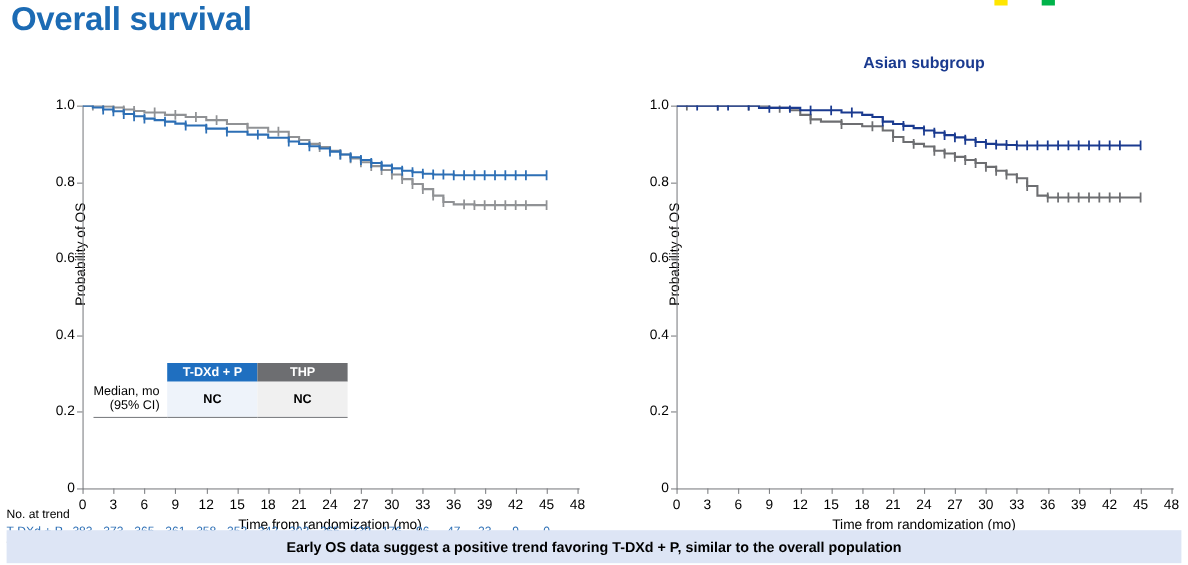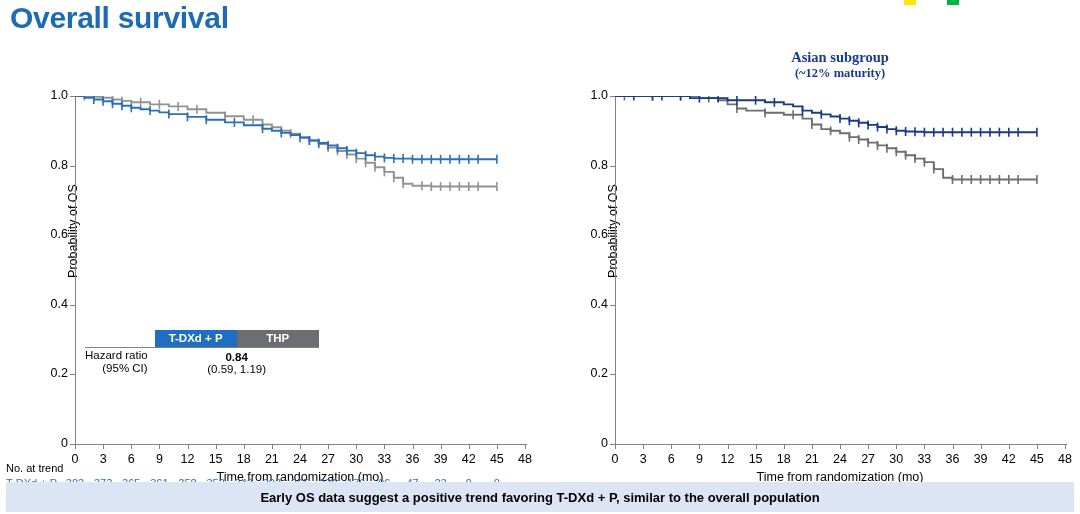--- a/index.html
+++ b/index.html
@@ -30,21 +30,21 @@
     position: absolute; left: 0; top: 4px; width: 540px;
     text-align: center; font-size: 14.5px; font-weight: bold;
     padding-left: 60px;
   }
   .panel-sub {
     position: absolute; left: 0; top: 22px; width: 540px;
     text-align: center; font-size: 12.5px; font-weight: bold;
     padding-left: 60px;
   }
   #panel-left .panel-title, #panel-left .panel-sub { color: #808285; }
-  #panel-right .panel-title, #panel-right .panel-sub { color: #1a3a8f; font-family: Liberation Serif, serif; }
+  #panel-right .panel-title, #panel-right .panel-sub { color: #1a3a8f; }
   .sup { font-size: 9px; vertical-align: super; }
 
   .plot { position: absolute; left: 75px; top: 52px; width: 450px; height: 348px; }
   .ylabel {
     position: absolute; left: -62px; top: 128px;
     width: 120px; text-align: center;
     transform: rotate(-90deg); transform-origin: center center;
     font-size: 12.5px; color: #000;
   }
   .ytick {
@@ -242,33 +242,31 @@
     </div>
 
     <div class="stats" id="stats-left">
       <table>
         <tbody>
             <tr>
           <td class="st-lbl"></td>
           <td class="st-hdr st-hdr-a">T-DXd + P</td>
           <td class="st-hdr st-hdr-b">THP</td>
         </tr>
+        <tr>
+          <td class="st-lbl">
+            <div>Median, mo</div>
+            <div>(95% CI)</div>
+          </td>
+          <td class="st-val st-val-a">NC</td>
+          <td class="st-val st-val-b">NC</td>
+        </tr>
         <tr class="st-sep">
               <td colspan="3"></td>
             </tr>
-        <tr>
-          <td class="st-lbl">
-            <div>Hazard ratio</div>
-            <div>(95% CI)</div>
-          </td>
-          <td colspan="2">
-            <div class="st-hr">0.84</div>
-            <div class="st-ci">(0.59, 1.19)</div>
-          </td>
-        </tr>
       </tbody>
         </table>
     </div>
 
     <div class="risk" id="risk-left">
       <div class="risk-title">No. at trend</div>
       <div class="risk-row risk-row-1">
         <span class="risk-name">T-DXd + P</span>
       <span class="risk-val" style="left: 54px;">383</span>
           <span class="risk-val" style="left: 82.125px;">373</span>
@@ -306,21 +304,20 @@
           <span class="risk-val" style="left: 447.75px;">4</span>
           <span class="risk-val" style="left: 475.875px;">0</span>
         </div>
     </div>
   </div>
 
   <div class="panel" id="panel-right">
     <div class="panel-title">
       <span>Asian subgroup</span><span class="sup"></span>
     </div>
-    <div class="panel-sub">(~12% maturity)</div>
 
     <div class="plot">
       <div class="ylabel">Probability of OS</div>
       <div class="axis-y"></div>
       <div class="axis-x"></div>
       <div class="yticks-host">
           <div class="ytick" style="top: 0px;">1.0</div>
           <div class="ytickmark" style="top: 0px;"></div>
           <div class="ytick" style="top: 69.6px;">0.8</div>
           <div class="ytickmark" style="top: 69.6px;"></div>

